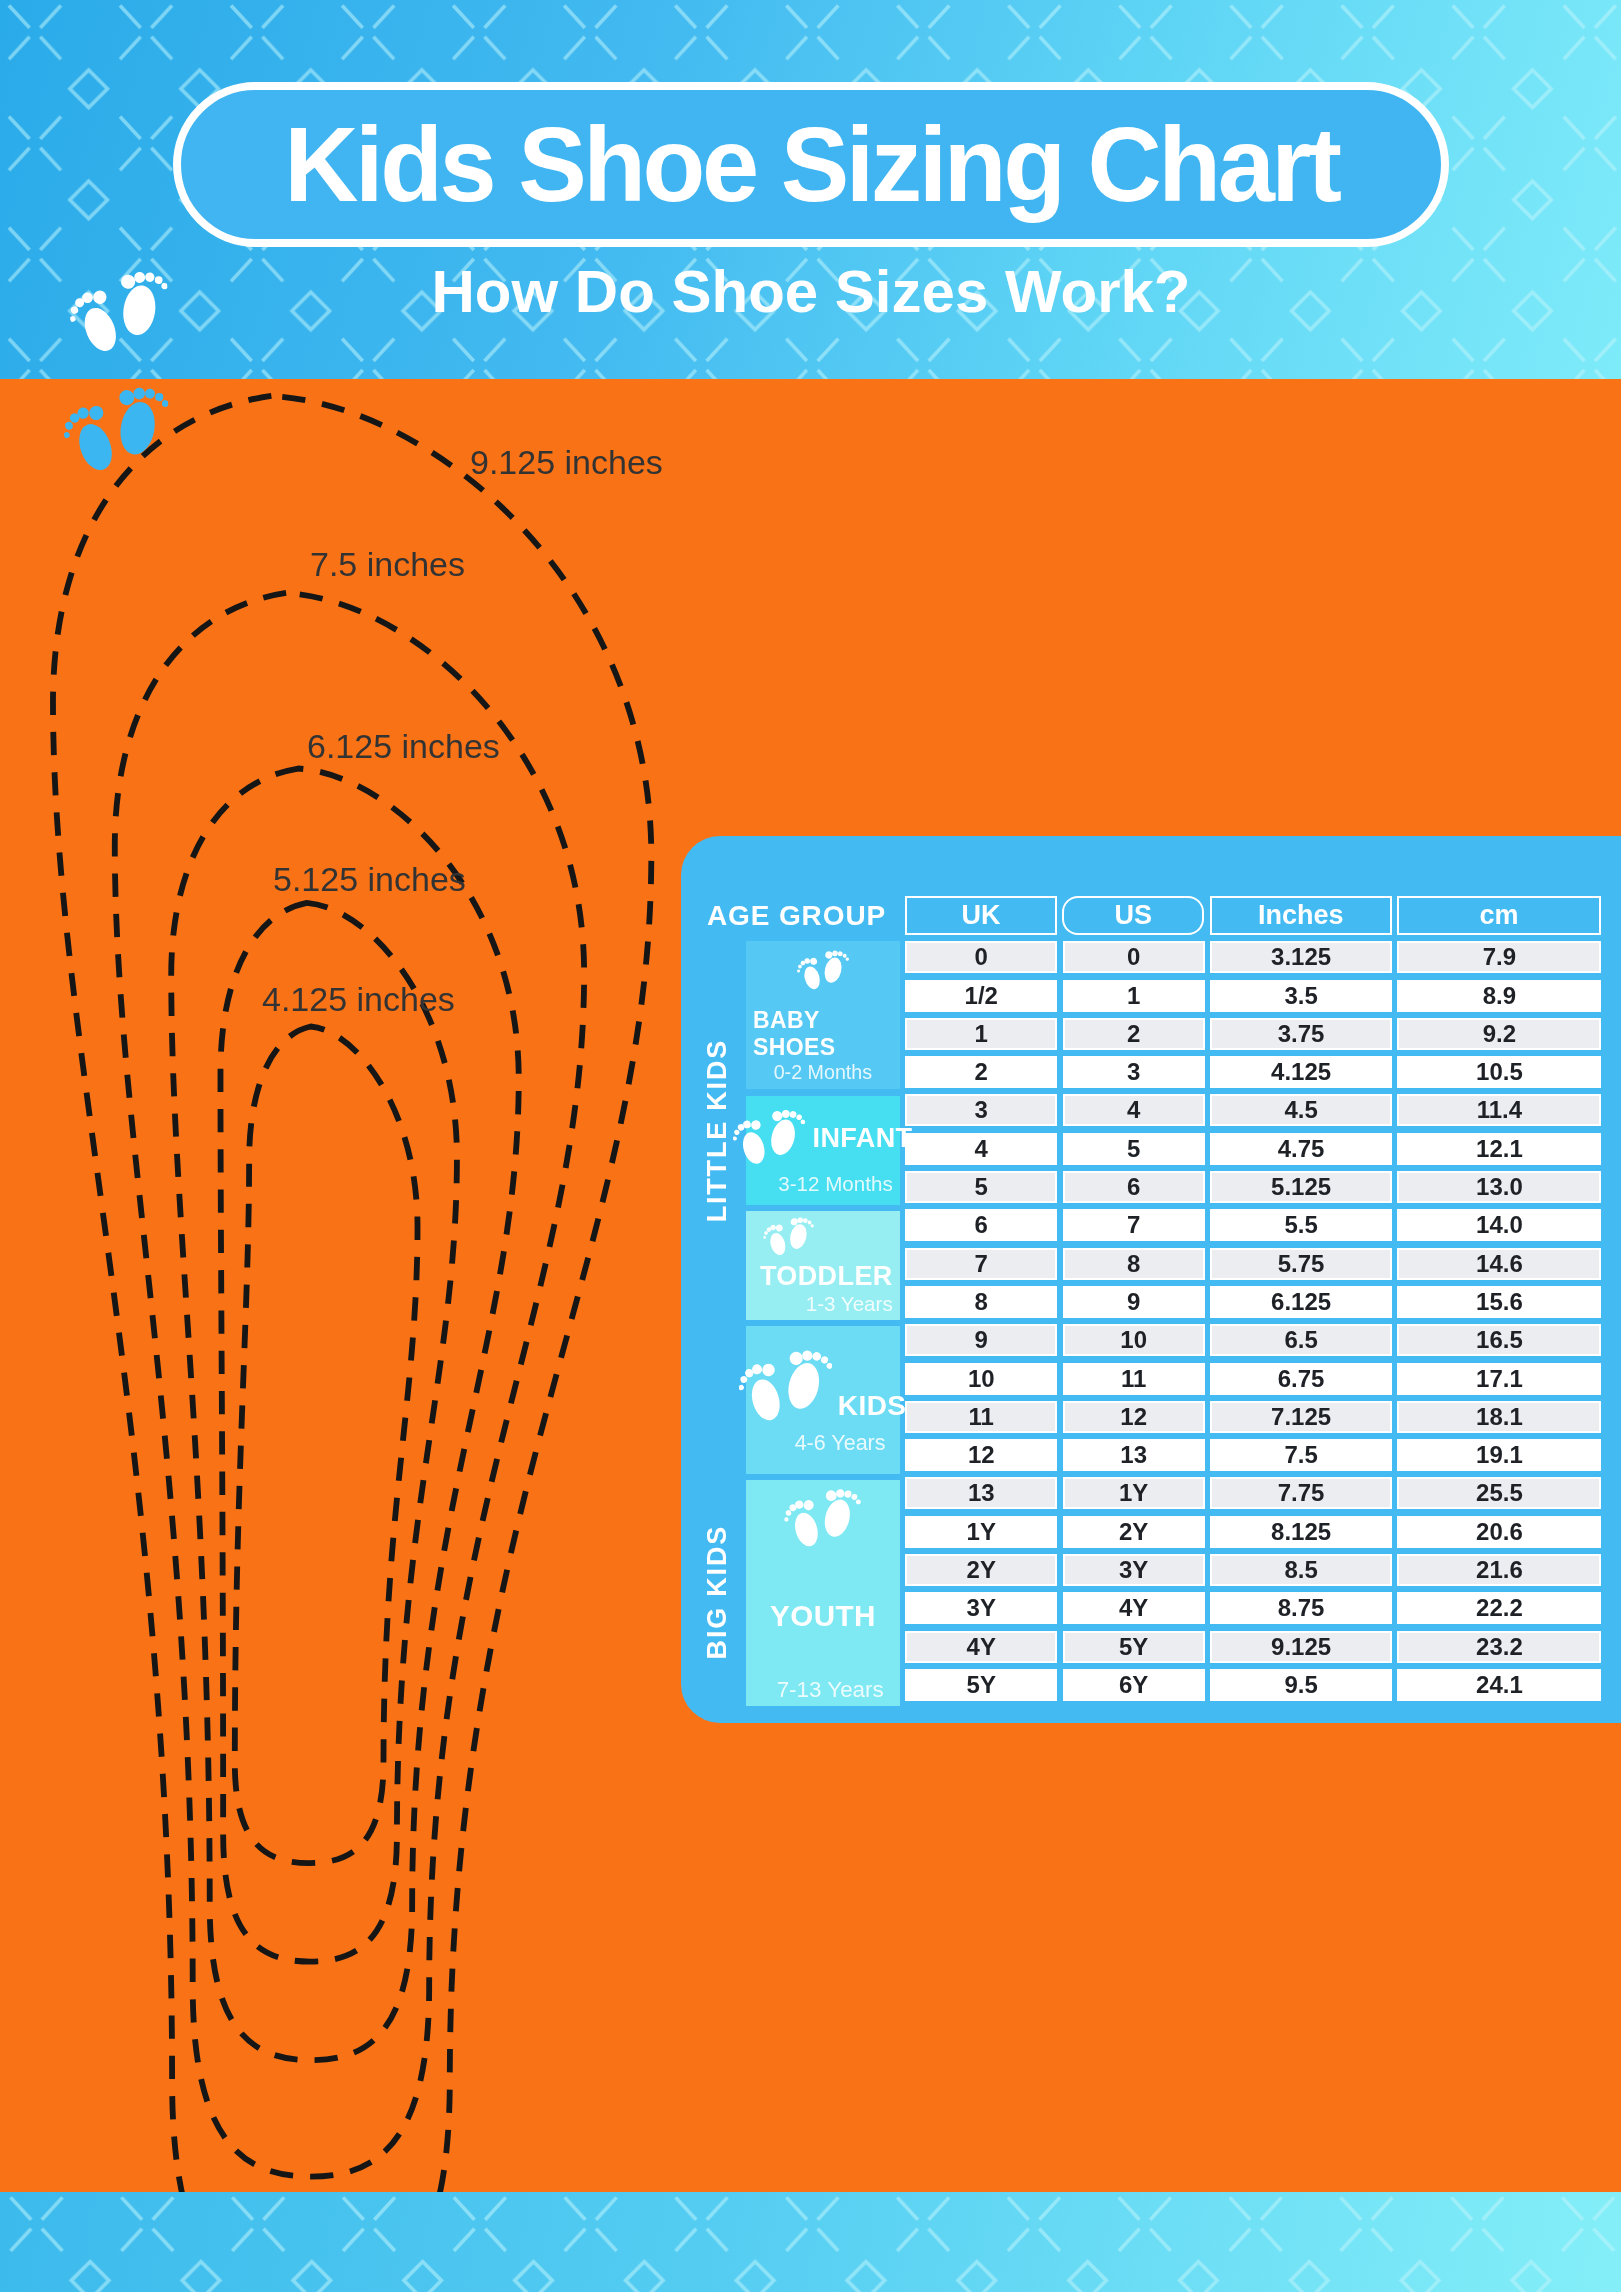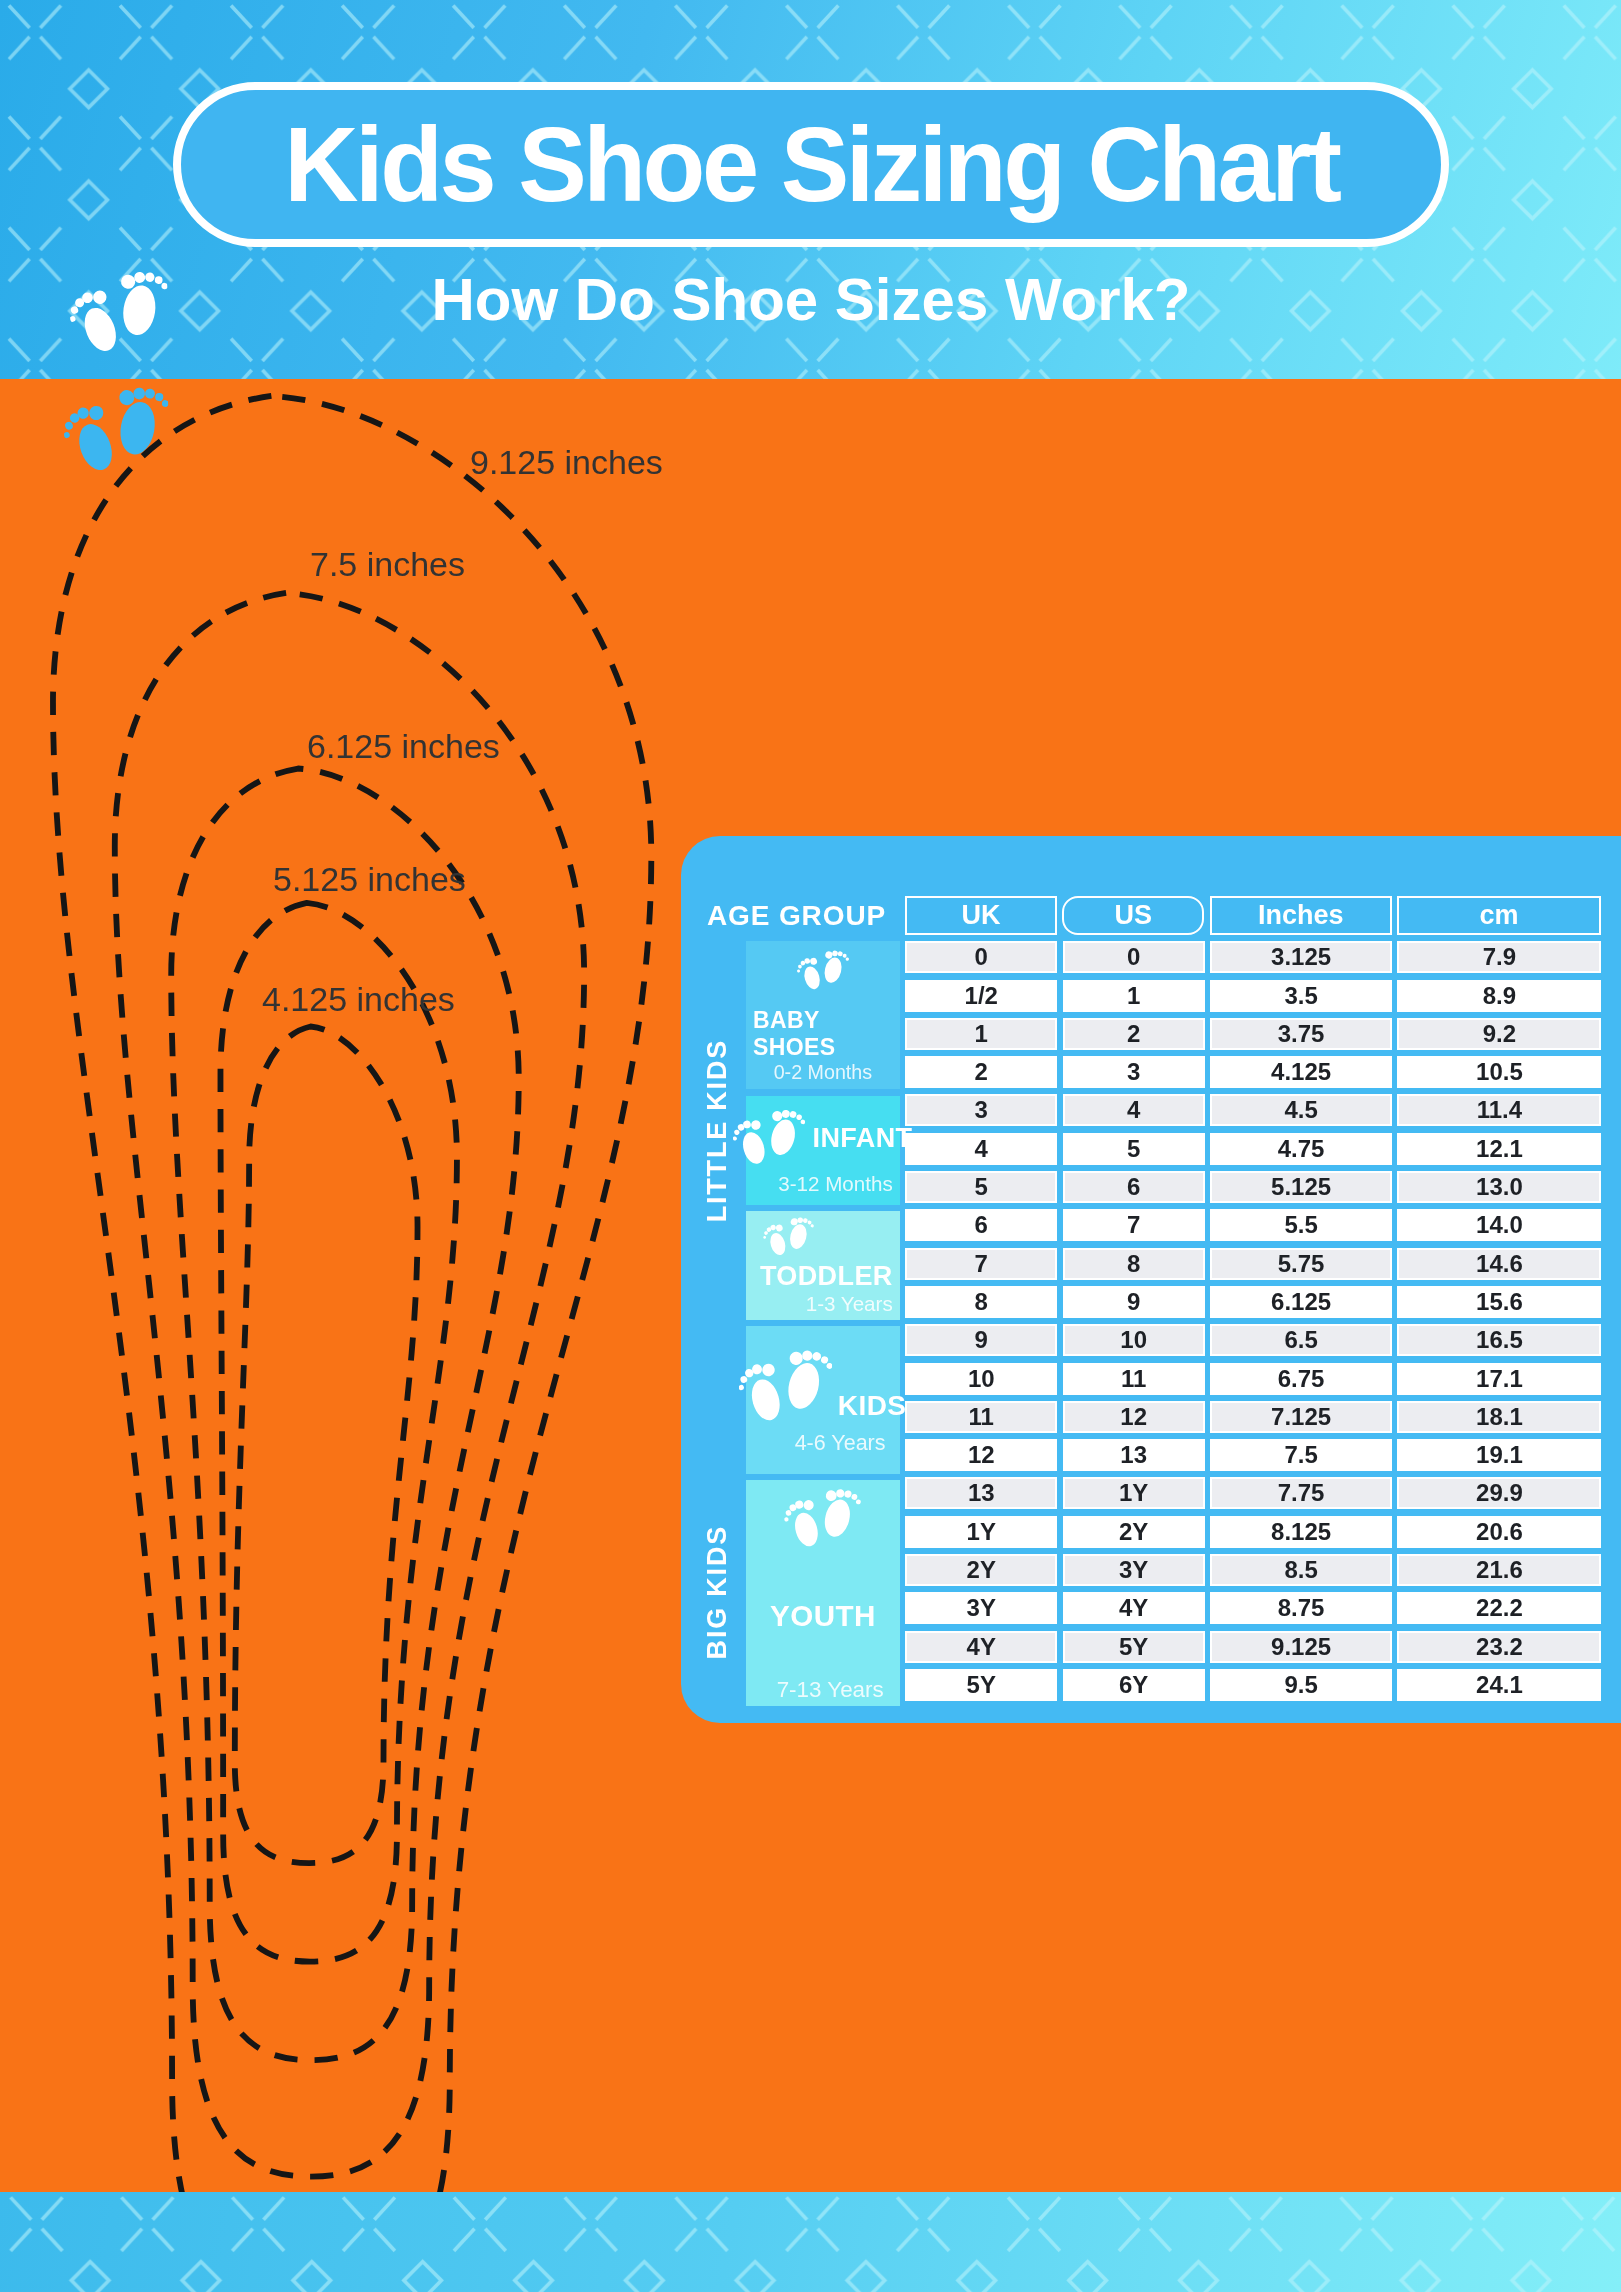--- a/index.html
+++ b/index.html
@@ -8,21 +8,21 @@
 
   
   .banner{position:absolute;left:0;top:0;width:1622px;height:379px;
           background:linear-gradient(105deg,#2aabe9 0%,#42b9f0 38%,#5ed4f5 68%,#7eebf9 100%);}
   .banner .pat-svg, .strip .pat-svg{position:absolute;left:0;top:0;width:100%;height:100%;}
   .title-pill{position:absolute;left:173px;top:82px;width:1276px;height:165px;
               background:#40b5f1;border:8px solid #ffffff;border-radius:91px;
               box-sizing:border-box;display:flex;align-items:center;justify-content:center;}
   .title-pill span{color:#ffffff;font-size:106px;font-weight:700;letter-spacing:-3.6px;
                    transform:scaleX(.97);white-space:nowrap;}
-  .subtitle{position:absolute;left:0;top:265px;width:1622px;text-align:center;
+  .subtitle{position:absolute;left:0;top:257px;width:1622px;text-align:center;
             color:#ffffff;font-size:60px;font-weight:700;letter-spacing:0px;}
   .feet{display:block;}
   .banner-feet{position:absolute;left:70px;top:267px;width:100px;height:94px;fill:#ffffff;transform:rotate(-6deg);}
   .content-feet{position:absolute;left:64px;top:382px;width:106px;height:99px;fill:#3cb6f0;transform:rotate(-4deg);}
 
   
   .outlines{position:absolute;left:0;top:0;width:681px;height:2293px;}
   .outlines path{fill:none;stroke:#161616;stroke-width:6.5;stroke-dasharray:26 19;}
   .size-label{position:absolute;color:#333333;font-size:34px;font-weight:400;white-space:nowrap;}
   .sl0{left:470px;top:443px;}
@@ -291,21 +291,21 @@
           <div class="trow rw">
             <div class="tcell c0">12</div>
             <div class="tcell c1">13</div>
             <div class="tcell c2">7.5</div>
             <div class="tcell c3">19.1</div>
           </div>
           <div class="trow rg">
             <div class="tcell c0">13</div>
             <div class="tcell c1">1Y</div>
             <div class="tcell c2">7.75</div>
-            <div class="tcell c3">29.9</div>
+            <div class="tcell c3">25.5</div>
           </div>
           <div class="trow rw">
             <div class="tcell c0">1Y</div>
             <div class="tcell c1">2Y</div>
             <div class="tcell c2">8.125</div>
             <div class="tcell c3">20.6</div>
           </div>
           <div class="trow rg">
             <div class="tcell c0">2Y</div>
             <div class="tcell c1">3Y</div>

